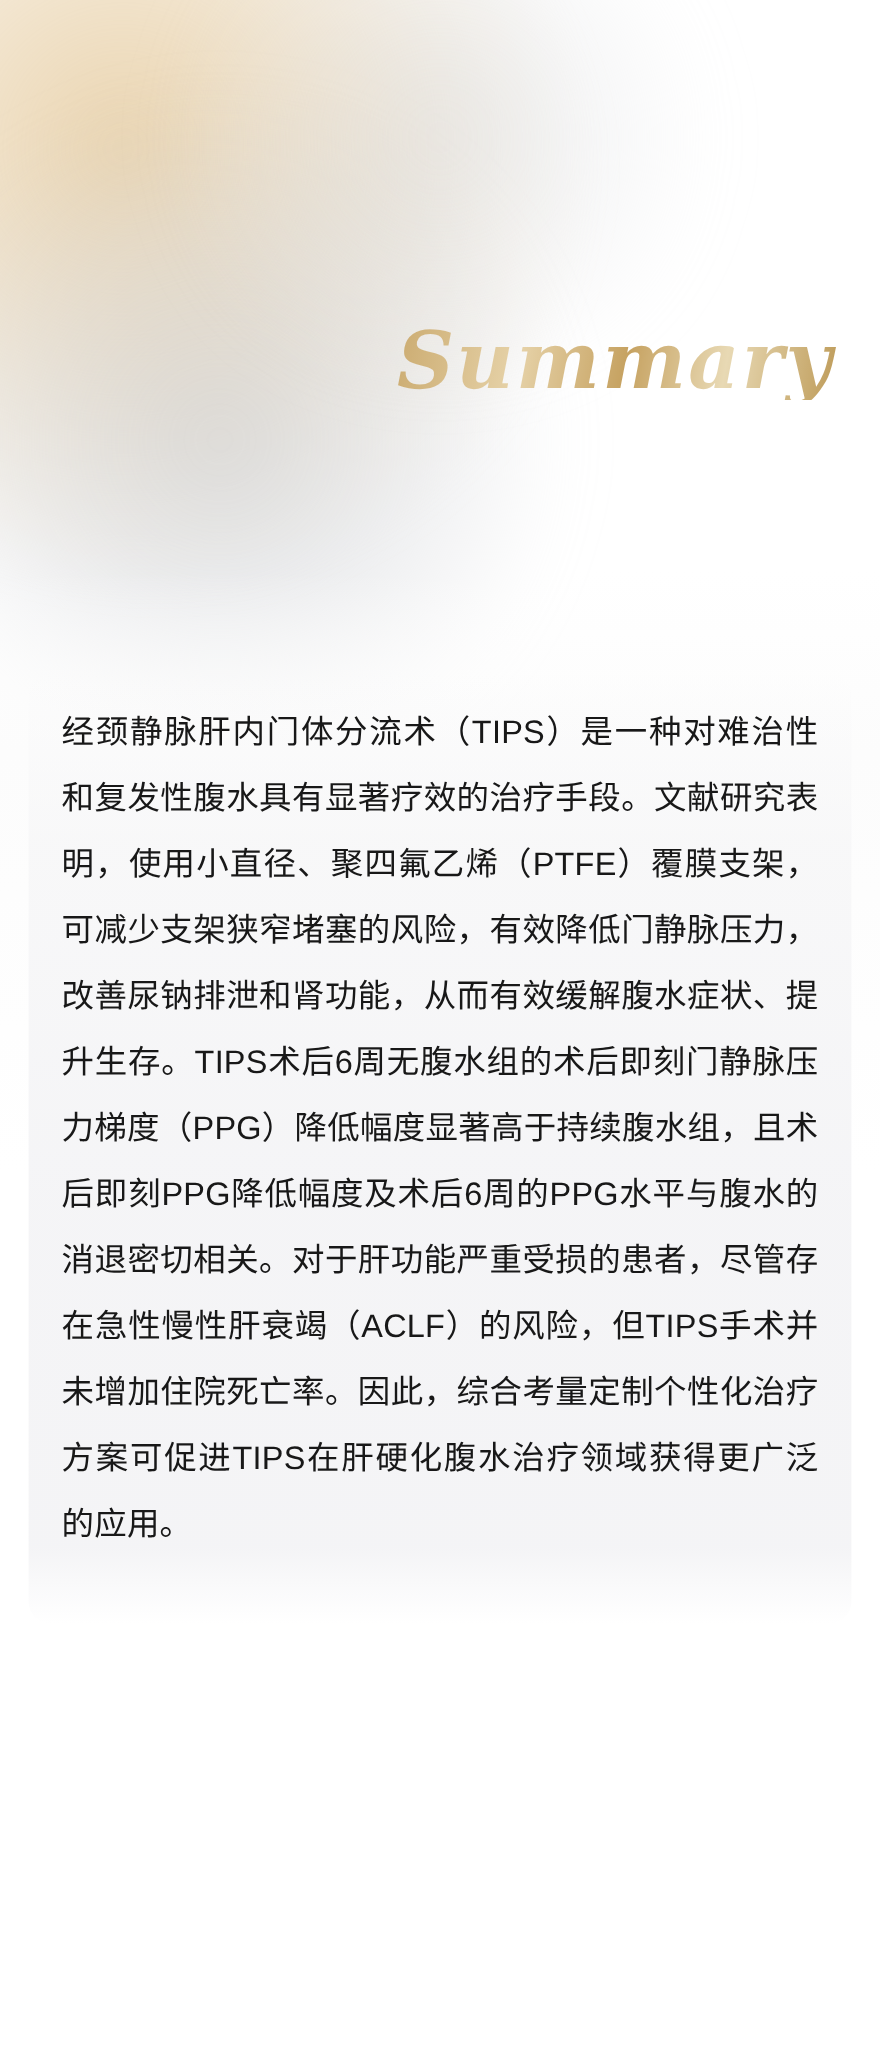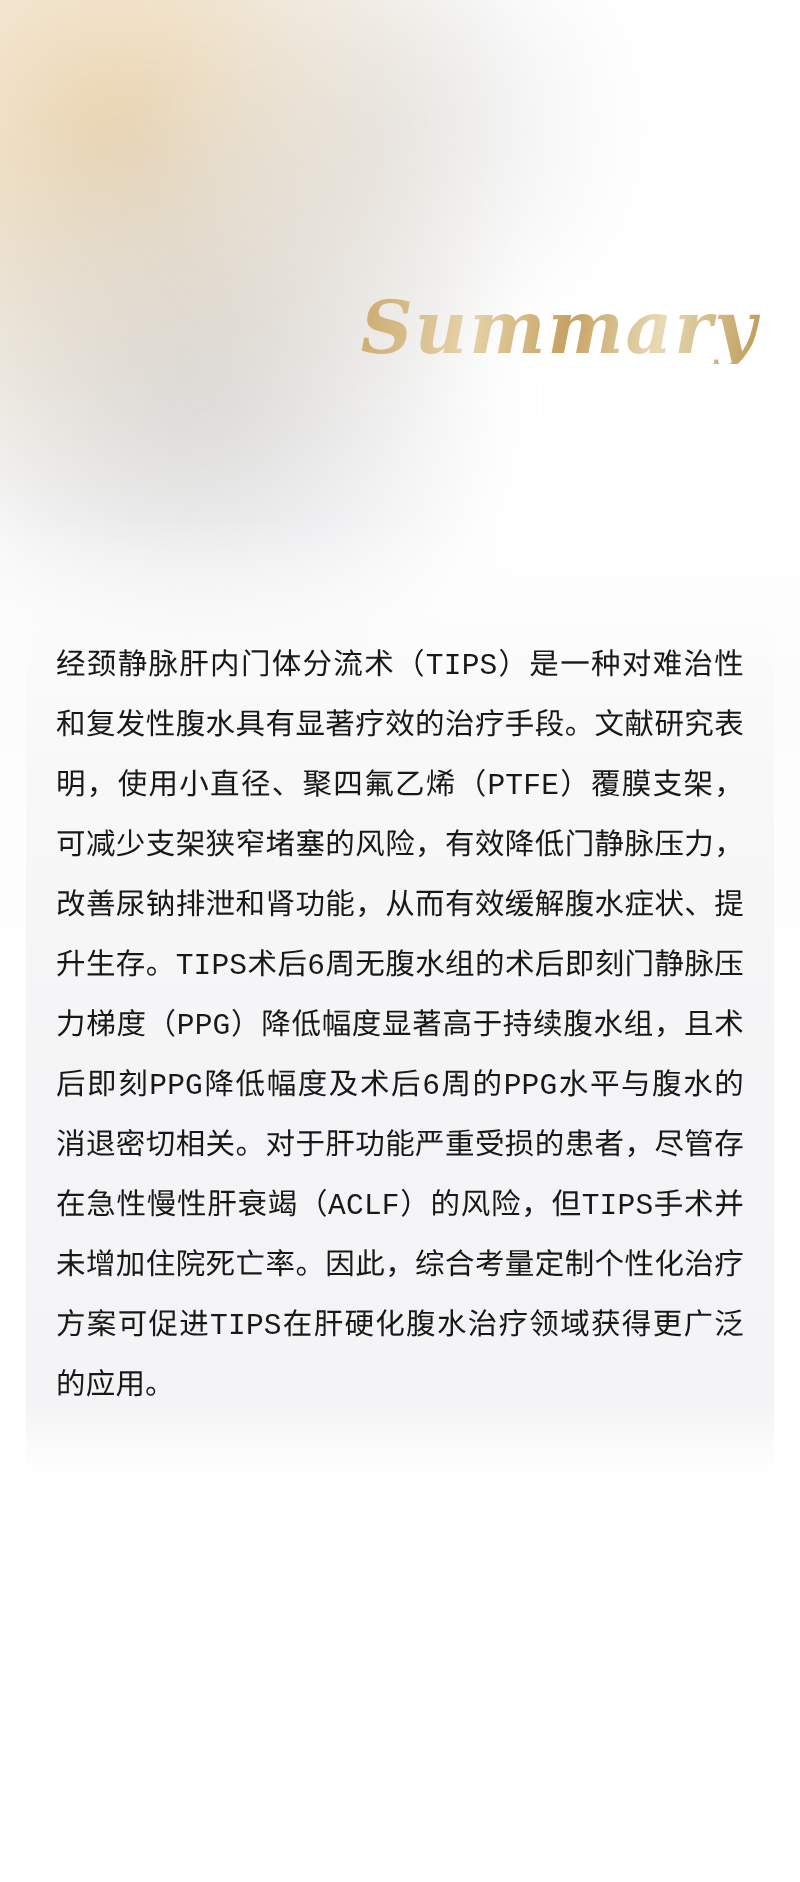--- a/index.html
+++ b/index.html
@@ -119,21 +119,21 @@
     left: 26px;
     top: 612px;
     width: 748px;
     padding: 24px 30px 60px 30px;
     box-sizing: border-box;
     border-radius: 20px;
     background: linear-gradient(180deg, rgba(255,255,255,0) 0%, rgba(247,247,248,0.85) 18%, rgba(244,244,246,0.95) 55%, rgba(243,243,245,0.9) 92%, rgba(255,255,255,0) 100%);
     z-index: 3;
   }
   .body-text {
-    font-family: Liberation Mono, monospace;
+    font-family: Liberation Sans, sans-serif;
     font-size: 29.5px;
     line-height: 60px;
     color: #181818;
     text-align: justify;
     text-justify: inter-ideograph;
     letter-spacing: 0.2px;
     margin: 0;
     text-indent: 0;
   }
 </style>

